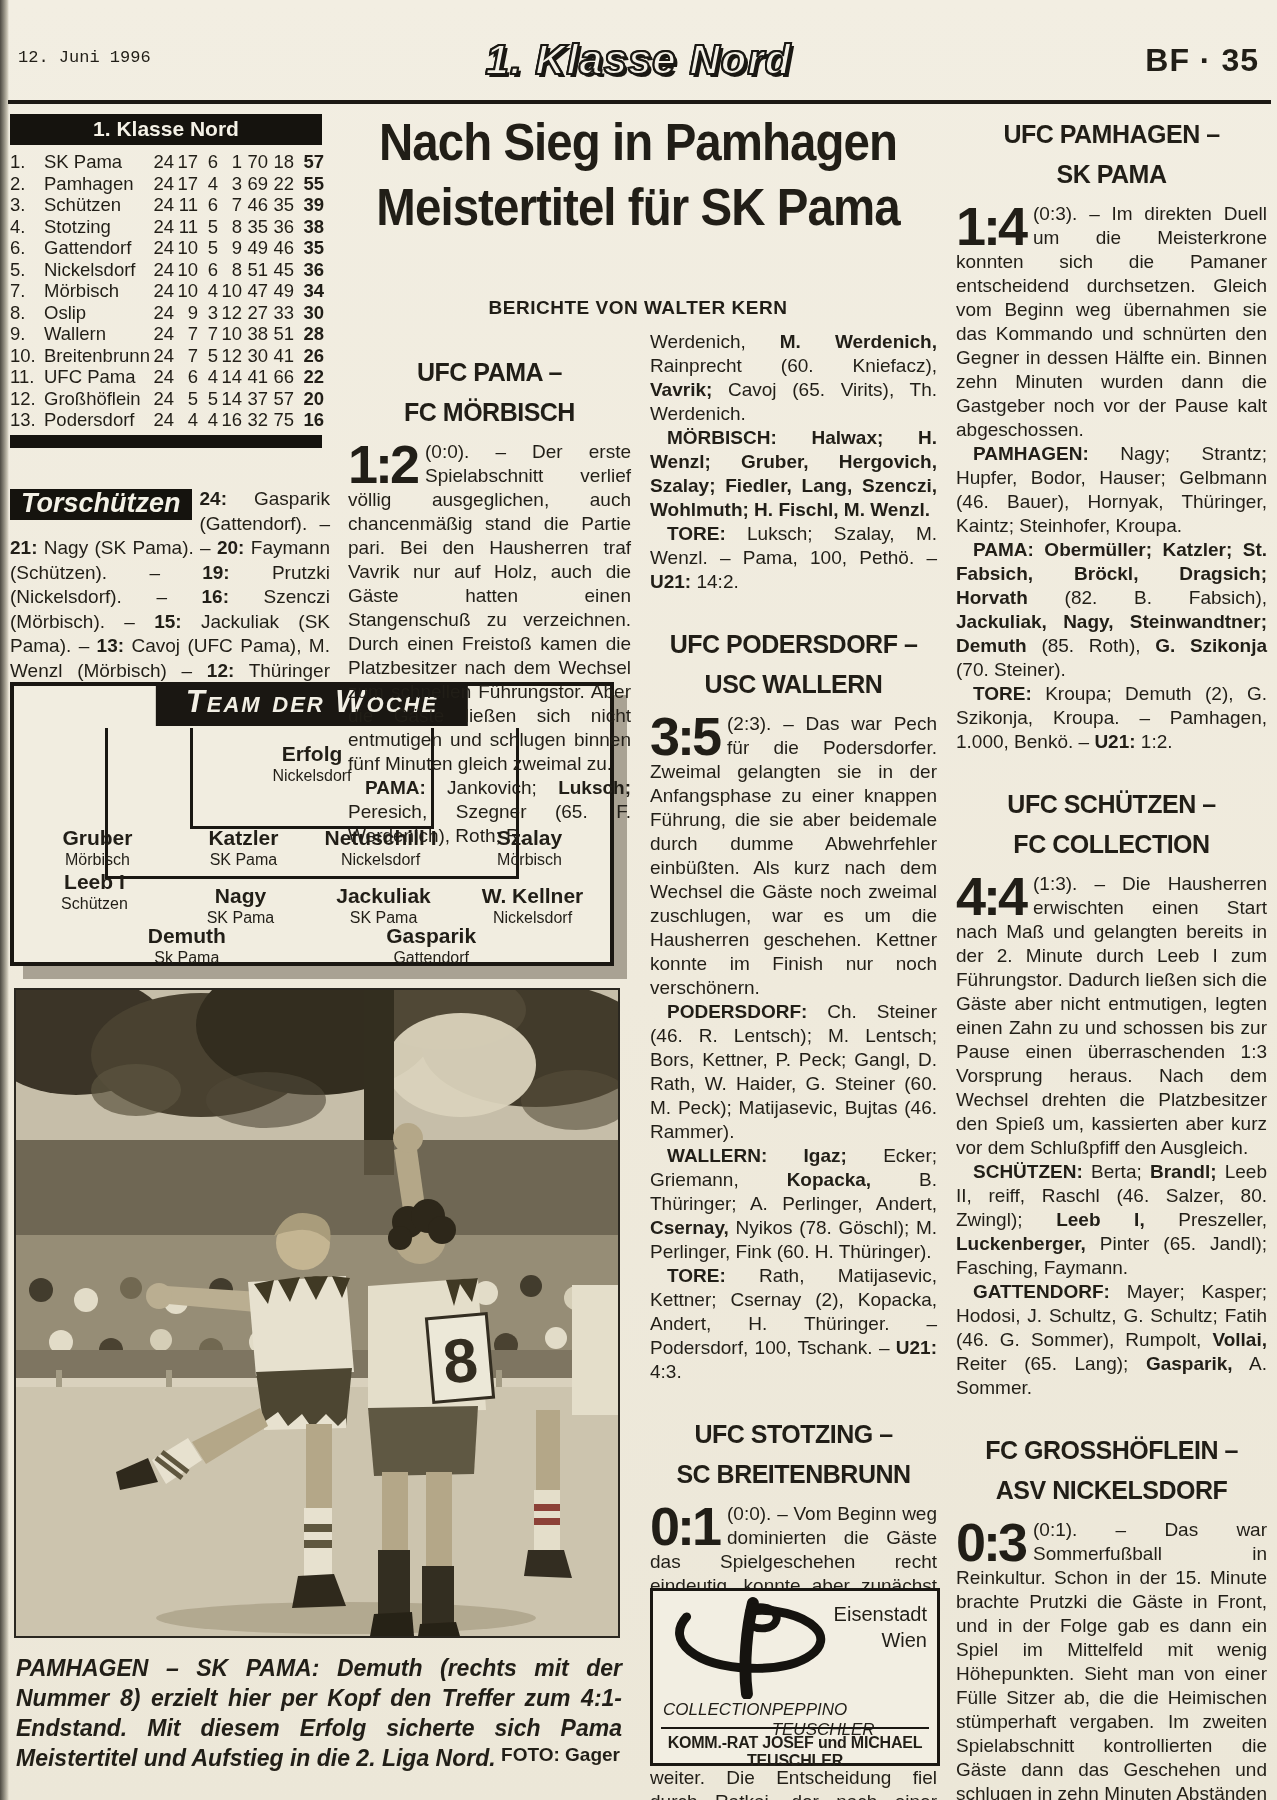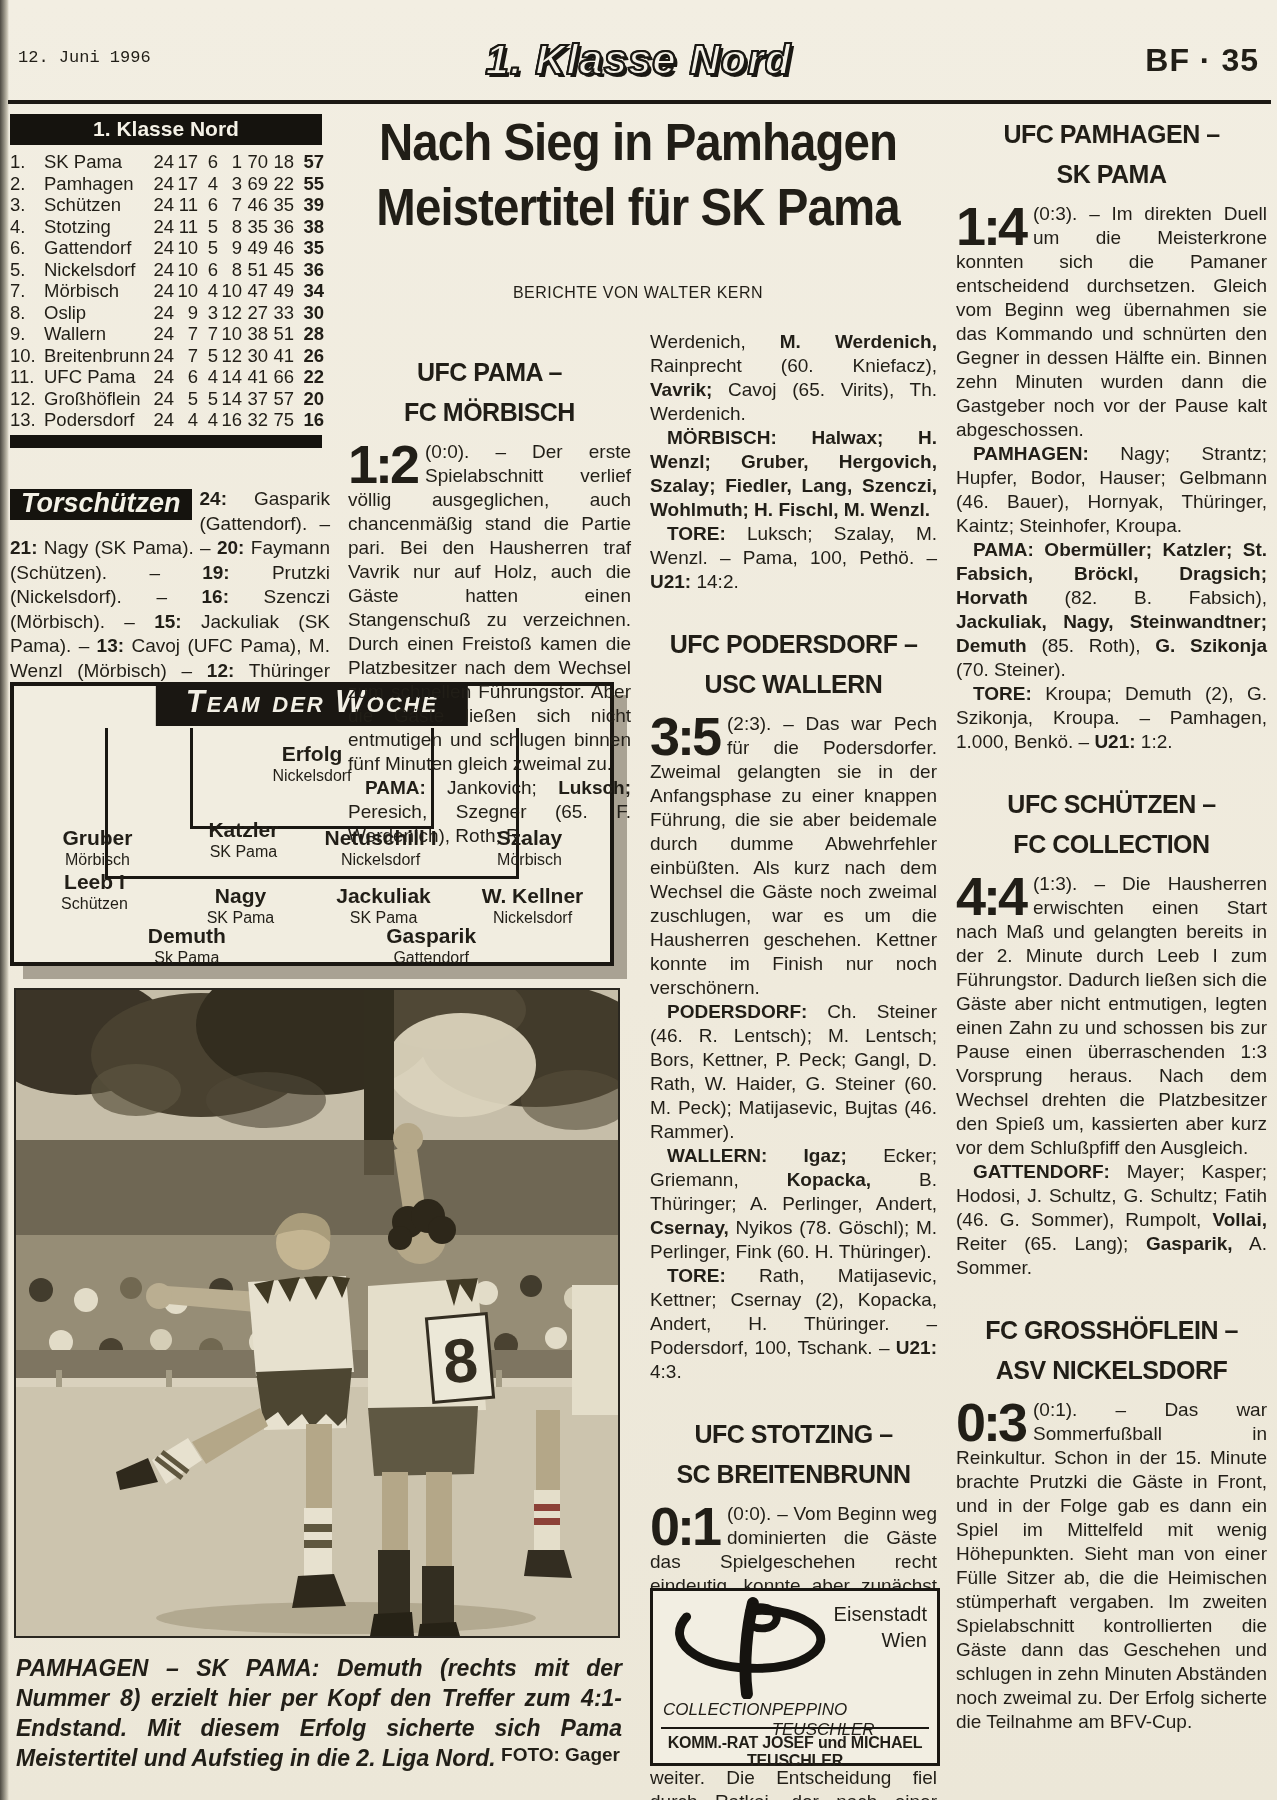--- a/index.html
+++ b/index.html
@@ -50,22 +50,22 @@
   
   .photo{position:absolute;left:14px;top:988px;width:602px;height:646px;border:2px solid #2a2720;
         background:#c9c1ae;}
   .photo svg{display:block;width:100%;height:100%;}
   .caption{position:absolute;left:16px;top:1653px;width:606px;font-size:23px;line-height:30px;
         font-weight:700;font-style:italic;text-align:justify;}
   .credit{position:absolute;right:2px;bottom:3px;font-size:19px;font-style:normal;font-weight:800;}
   
   .headline{position:absolute;left:336px;top:110px;width:604px;text-align:center;font-weight:800;
         font-size:51px;line-height:65px;letter-spacing:-1px;transform:scaleX(.93);transform-origin:50% 0;}
-  .byline{position:absolute;left:336px;top:284px;width:604px;text-align:center;font-weight:400;
-        font-size:16px;letter-spacing:.5px;}
+  .byline{position:absolute;left:336px;top:297px;width:604px;text-align:center;font-weight:700;
+        font-size:19px;letter-spacing:.5px;}
   
   .col{position:absolute;font-size:19px;line-height:24px;text-align:justify;hyphens:auto;}
   .col-a{left:348px;top:352px;width:283px;}
   .col-b{left:650px;top:330px;width:287px;}
   .col-c{left:956px;top:114px;width:311px;}
   .match-title{font-weight:800;font-size:25px;line-height:40px;text-align:center;margin:0 0 8px;
         letter-spacing:-.5px;}
   .m-gap{margin-top:30px;}
   .score{float:left;font-weight:800;font-size:54px;line-height:43px;letter-spacing:-3px;
         padding:3px 8px 0 0;}
@@ -257,21 +257,21 @@
       <div class="tow-name">Erfolg</div>
       <div class="tow-club">Nickelsdorf</div>
     </div>
     <div></div>
     <div></div>
     <div></div>
   <div class="tow-player" style="left:14%;top:140px;">
         <div class="tow-name">Gruber</div>
         <div class="tow-club">Mörbisch</div>
       </div>
-      <div class="tow-player" style="left:38.5%;top:132px;">
+      <div class="tow-player" style="left:38.5%;top:140px;">
         <div class="tow-name">Katzler</div>
         <div class="tow-club">SK Pama</div>
       </div>
       <div class="tow-player" style="left:61.5%;top:140px;">
         <div class="tow-name">Netuschill I</div>
         <div class="tow-club">Nickelsdorf</div>
       </div>
       <div class="tow-player" style="left:86.5%;top:140px;">
         <div class="tow-name">Szalay</div>
         <div class="tow-club">Mörbisch</div>
@@ -484,20 +484,21 @@
 
     <div class="match m-gap">
       <h3 class="match-title">
         <span>UFC SCHÜTZEN –</span><br>
         <span>FC COLLECTION</span>
       </h3>
       <p class="lead">
         <span class="score">4:4</span><span>(1:3).</span><span> – Die Hausherren erwischten einen Start nach Maß und gelangten bereits in der 2. Minute durch Leeb I zum Führungstor. Dadurch ließen sich die Gäste aber nicht entmutigen, legten einen Zahn zu und schossen bis zur Pause einen überraschenden 1:3 Vorsprung heraus. Nach dem Wechsel drehten die Platzbesitzer den Spieß um, kassierten aber kurz vor dem Schlußpfiff den Ausgleich.</span>
       </p>
       <div>
+          <p class="lineup"><b>SCHÜTZEN:</b> Berta; <b>Brandl;</b> Leeb II, reiff, Raschl (46. Salzer, 80. Zwingl); <b>Leeb I,</b> Preszeller, <b>Luckenberger,</b> Pinter (65. Jandl); Fasching, Faymann.</p>
           <p class="lineup"><b>GATTENDORF:</b> Mayer; Kasper; Hodosi, J. Schultz, G. Schultz; Fatih (46. G. Sommer), Rumpolt, <b>Vollai,</b> Reiter (65. Lang); <b>Gasparik,</b> A. Sommer.</p>
         </div>
     </div>
 
     <div class="match m-gap">
       <h3 class="match-title">
         <span>FC GROSSHÖFLEIN –</span><br>
         <span>ASV NICKELSDORF</span>
       </h3>
       <p class="lead">

